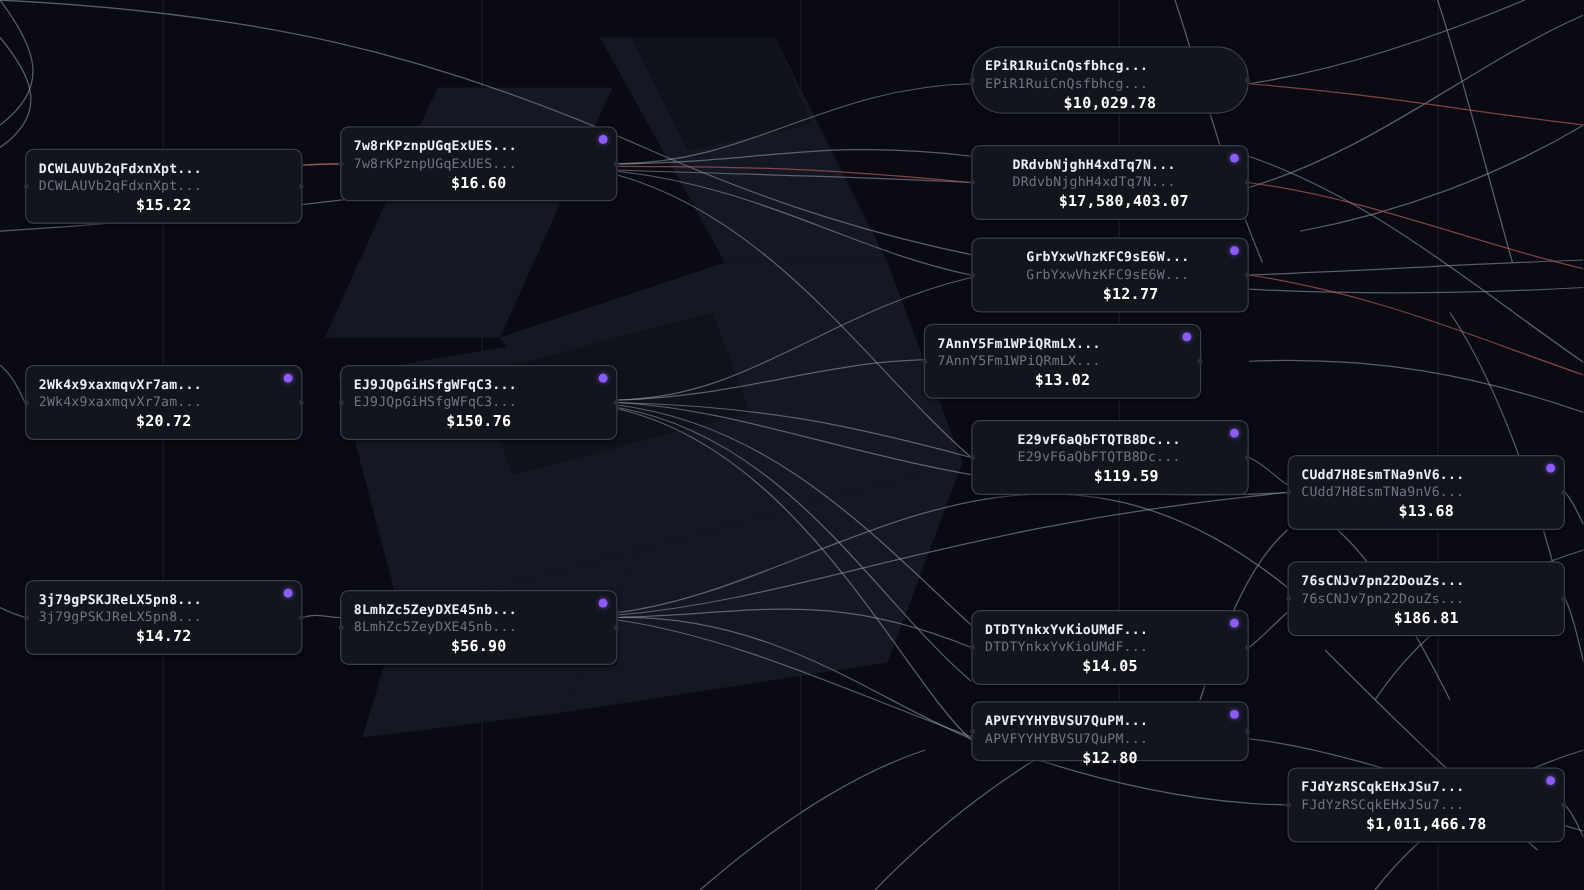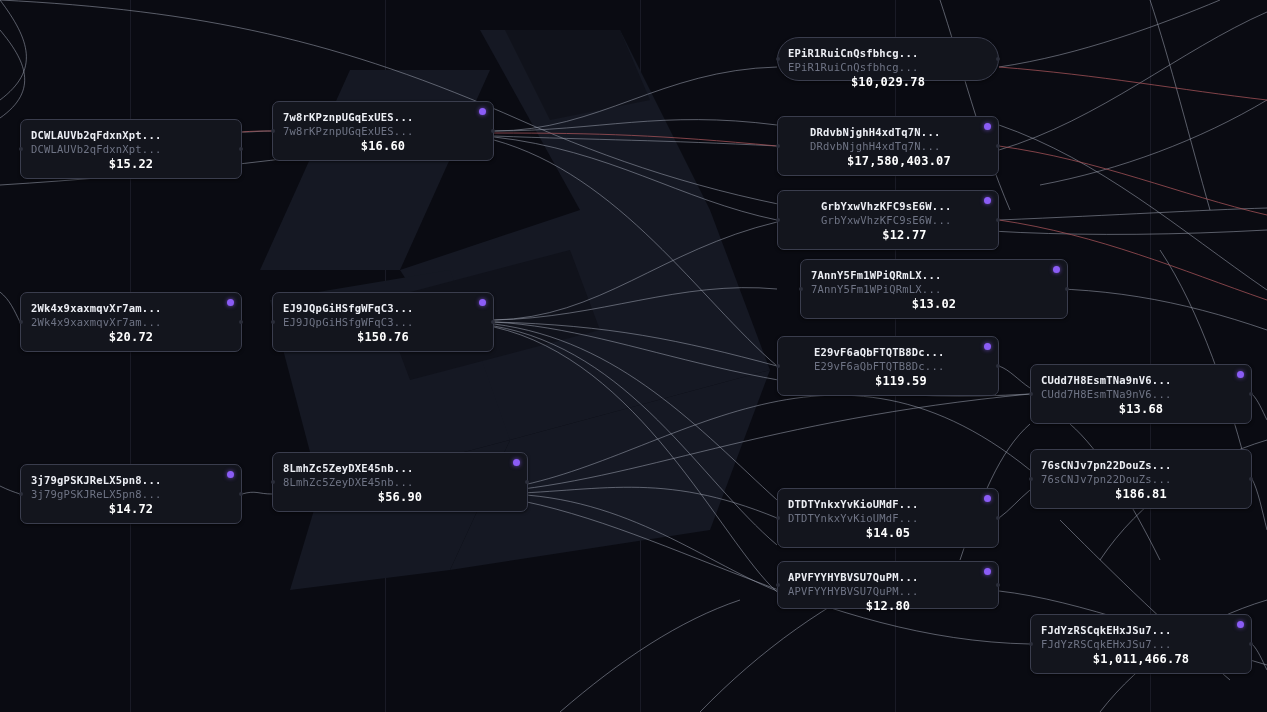--- a/index.html
+++ b/index.html
@@ -162,29 +162,29 @@
         <div class="t3">$150.76</div>
       </div>
       <div class="node" style="left: 20px; top: 464px; width: 222px; height: 60px;">
         <div class="handle l"></div>
         <div class="handle r"></div>
         <div class="dot" style="background: rgb(139, 92, 246);"></div>
         <div class="t1">3j79gPSKJReLX5pn8...</div>
         <div class="t2">3j79gPSKJReLX5pn8...</div>
         <div class="t3">$14.72</div>
       </div>
-      <div class="node" style="left: 272px; top: 452px; width: 256px; height: 60px;">
+      <div class="node" style="left: 272px; top: 472px; width: 222px; height: 60px;">
         <div class="handle l"></div>
         <div class="handle r"></div>
         <div class="dot" style="background: rgb(139, 92, 246);"></div>
         <div class="t1">8LmhZc5ZeyDXE45nb...</div>
         <div class="t2">8LmhZc5ZeyDXE45nb...</div>
         <div class="t3">$56.90</div>
       </div>
-      <div class="node" style="left: 777px; top: 37px; width: 222px; height: 44px; border-radius: 25px;">
+      <div class="node" style="left: 777px; top: 37px; width: 222px; height: 54px; border-radius: 25px;">
         <div class="handle l"></div>
         <div class="handle r"></div>
         <div class="t1">EPiR1RuiCnQsfbhcg...</div>
         <div class="t2">EPiR1RuiCnQsfbhcg...</div>
         <div class="t3">$10,029.78</div>
       </div>
       <div class="node" style="left: 777px; top: 116px; width: 222px; height: 60px; padding-left: 32px;">
         <div class="handle l"></div>
         <div class="handle r"></div>
         <div class="dot" style="background: rgb(139, 92, 246);"></div>
@@ -193,21 +193,21 @@
         <div class="t3">$17,580,403.07</div>
       </div>
       <div class="node" style="left: 777px; top: 190px; width: 222px; height: 60px; padding-left: 43px;">
         <div class="handle l"></div>
         <div class="handle r"></div>
         <div class="dot" style="background: rgb(139, 92, 246);"></div>
         <div class="t1">GrbYxwVhzKFC9sE6W...</div>
         <div class="t2">GrbYxwVhzKFC9sE6W...</div>
         <div class="t3">$12.77</div>
       </div>
-      <div class="node" style="left: 800px; top: 259px; width: 268px; height: 60px;">
+      <div class="node" style="left: 739px; top: 259px; width: 222px; height: 60px;">
         <div class="handle l"></div>
         <div class="handle r"></div>
         <div class="dot" style="background: rgb(139, 92, 246);"></div>
         <div class="t1">7AnnY5Fm1WPiQRmLX...</div>
         <div class="t2">7AnnY5Fm1WPiQRmLX...</div>
         <div class="t3">$13.02</div>
       </div>
       <div class="node" style="left: 777px; top: 336px; width: 222px; height: 60px; padding-left: 36px;">
         <div class="handle l"></div>
         <div class="handle r"></div>

